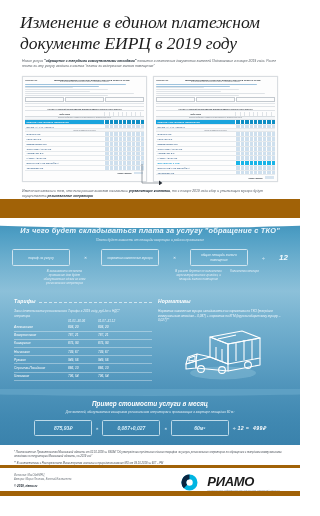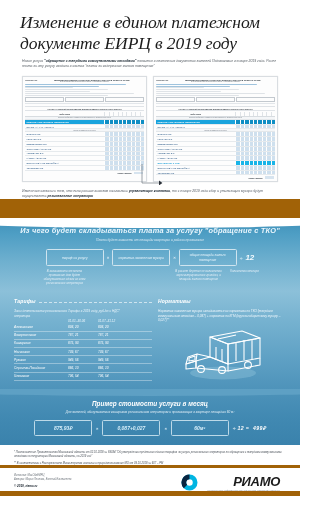--- a/index.html
+++ b/index.html
@@ -107,21 +107,21 @@
   }
   .b1-inner{position:relative;padding-top:8px;}
   .b1-title{
     text-align:center;color:#eaf6fd;font-size:7.4px;font-weight:bold;
     letter-spacing:.2px;padding:0 14px;
   }
   .b1-sub{
     text-align:center;color:#dbeaf3;font-size:3.3px;margin-top:3px;
   }
   .formula{
-    display:flex;align-items:center;justify-content:center;
+    display:flex;align-items:center;justify-content:space-between;
     gap:3px;margin-top:7px;padding:0 12px;
   }
   .fbox{
     border:0.8px solid #cfe4ef;border-radius:1.5px;
     color:#eaf6fd;font-size:3.2px;line-height:4.4px;text-align:center;
     padding:3px 2px;width:52px;min-height:9px;
     display:flex;align-items:center;justify-content:center;
   }
   .fop{color:#e7f3fa;font-size:4.2px;font-weight:bold;}
   .fop.big{font-size:5px;}
@@ -190,21 +190,21 @@
   .fn{background:#ffffff;padding:6px 14px 0 14px;}
   .fn p{margin:0 0 3px 0;font-size:2.7px;line-height:3.8px;color:#4a5159;}
 
   
   .footer{
     background:#ffffff;padding:6px 14px 0 14px;
     display:flex;align-items:flex-start;justify-content:space-between;
   }
   .credits p{margin:0;font-size:2.6px;line-height:3.8px;color:#6a7178;}
   .credits .cr{margin-top:3px;font-size:3px;color:#16202a;font-weight:bold;}
-  .logo{display:flex;align-items:center;gap:9px;padding-right:6px;text-align:right;}
+  .logo{display:flex;align-items:center;gap:9px;padding-right:6px;}
   .logo-mark{width:17px;height:17px;}
   .logo-txt{display:flex;flex-direction:column;}
   .logo-name{font-size:13px;font-weight:bold;color:#1a1a1a;letter-spacing:-0.3px;line-height:13px;}
   .logo-tag{font-size:2.1px;color:#8b9199;letter-spacing:.15px;margin-top:1px;}
 </style>
 </head>
 <body>
 
 <div class="page">
 

